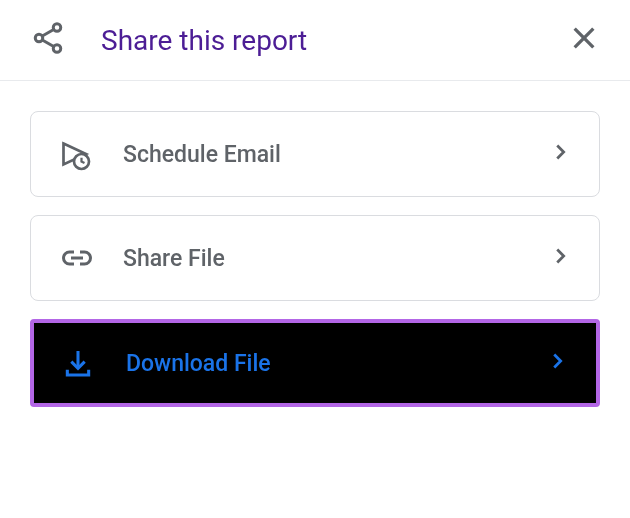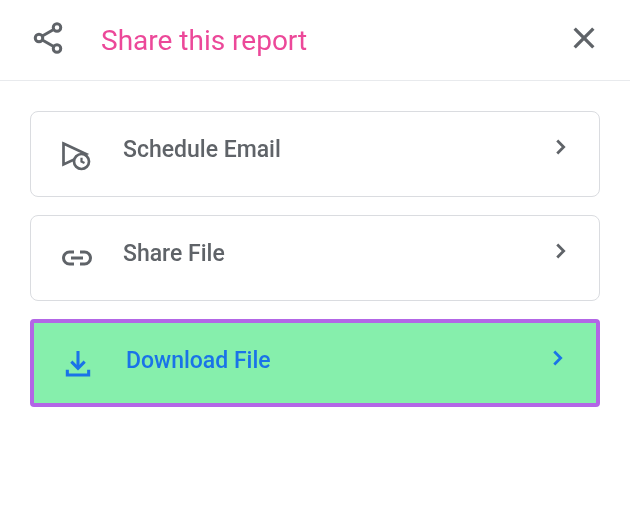--- a/index.html
+++ b/index.html
@@ -18,33 +18,34 @@
       align-items: center;
       padding: 20px 30px 20px 30px;
       border-bottom: 1px solid #e8eaed;
     }
     .header-share-icon {
       color: #5f6368;
       margin-right: 35px;
     }
     .header-title {
       font-size: 28px;
-      color: #ec4899;
+      color: #4c1d95;
       font-weight: 400;
       flex: 1;
     }
     .header-close {
       color: #5f6368;
       cursor: pointer;
     }
     .options-container {
       padding: 30px 30px 30px 30px;
     }
     .option-row {
       display: flex;
+      align-items: center;
       border: 1px solid #dadce0;
       border-radius: 8px;
       padding: 24px 28px;
       margin-bottom: 18px;
       cursor: pointer;
     }
     .option-row:last-child {
       margin-bottom: 0;
     }
     .option-icon {
@@ -59,21 +60,21 @@
       color: #5f6368;
       font-weight: 500;
       margin-left: 24px;
     }
     .option-chevron {
       color: #5f6368;
     }
     .option-highlighted {
       border: 4px solid #b366e6;
       border-radius: 4px;
-      background: #86efac;
+      background: #000000;
     }
     .option-highlighted .option-icon,
     .option-highlighted .option-label,
     .option-highlighted .option-chevron {
       color: #1a73e8;
     }
   </style>
 </head>
 <body>
 

